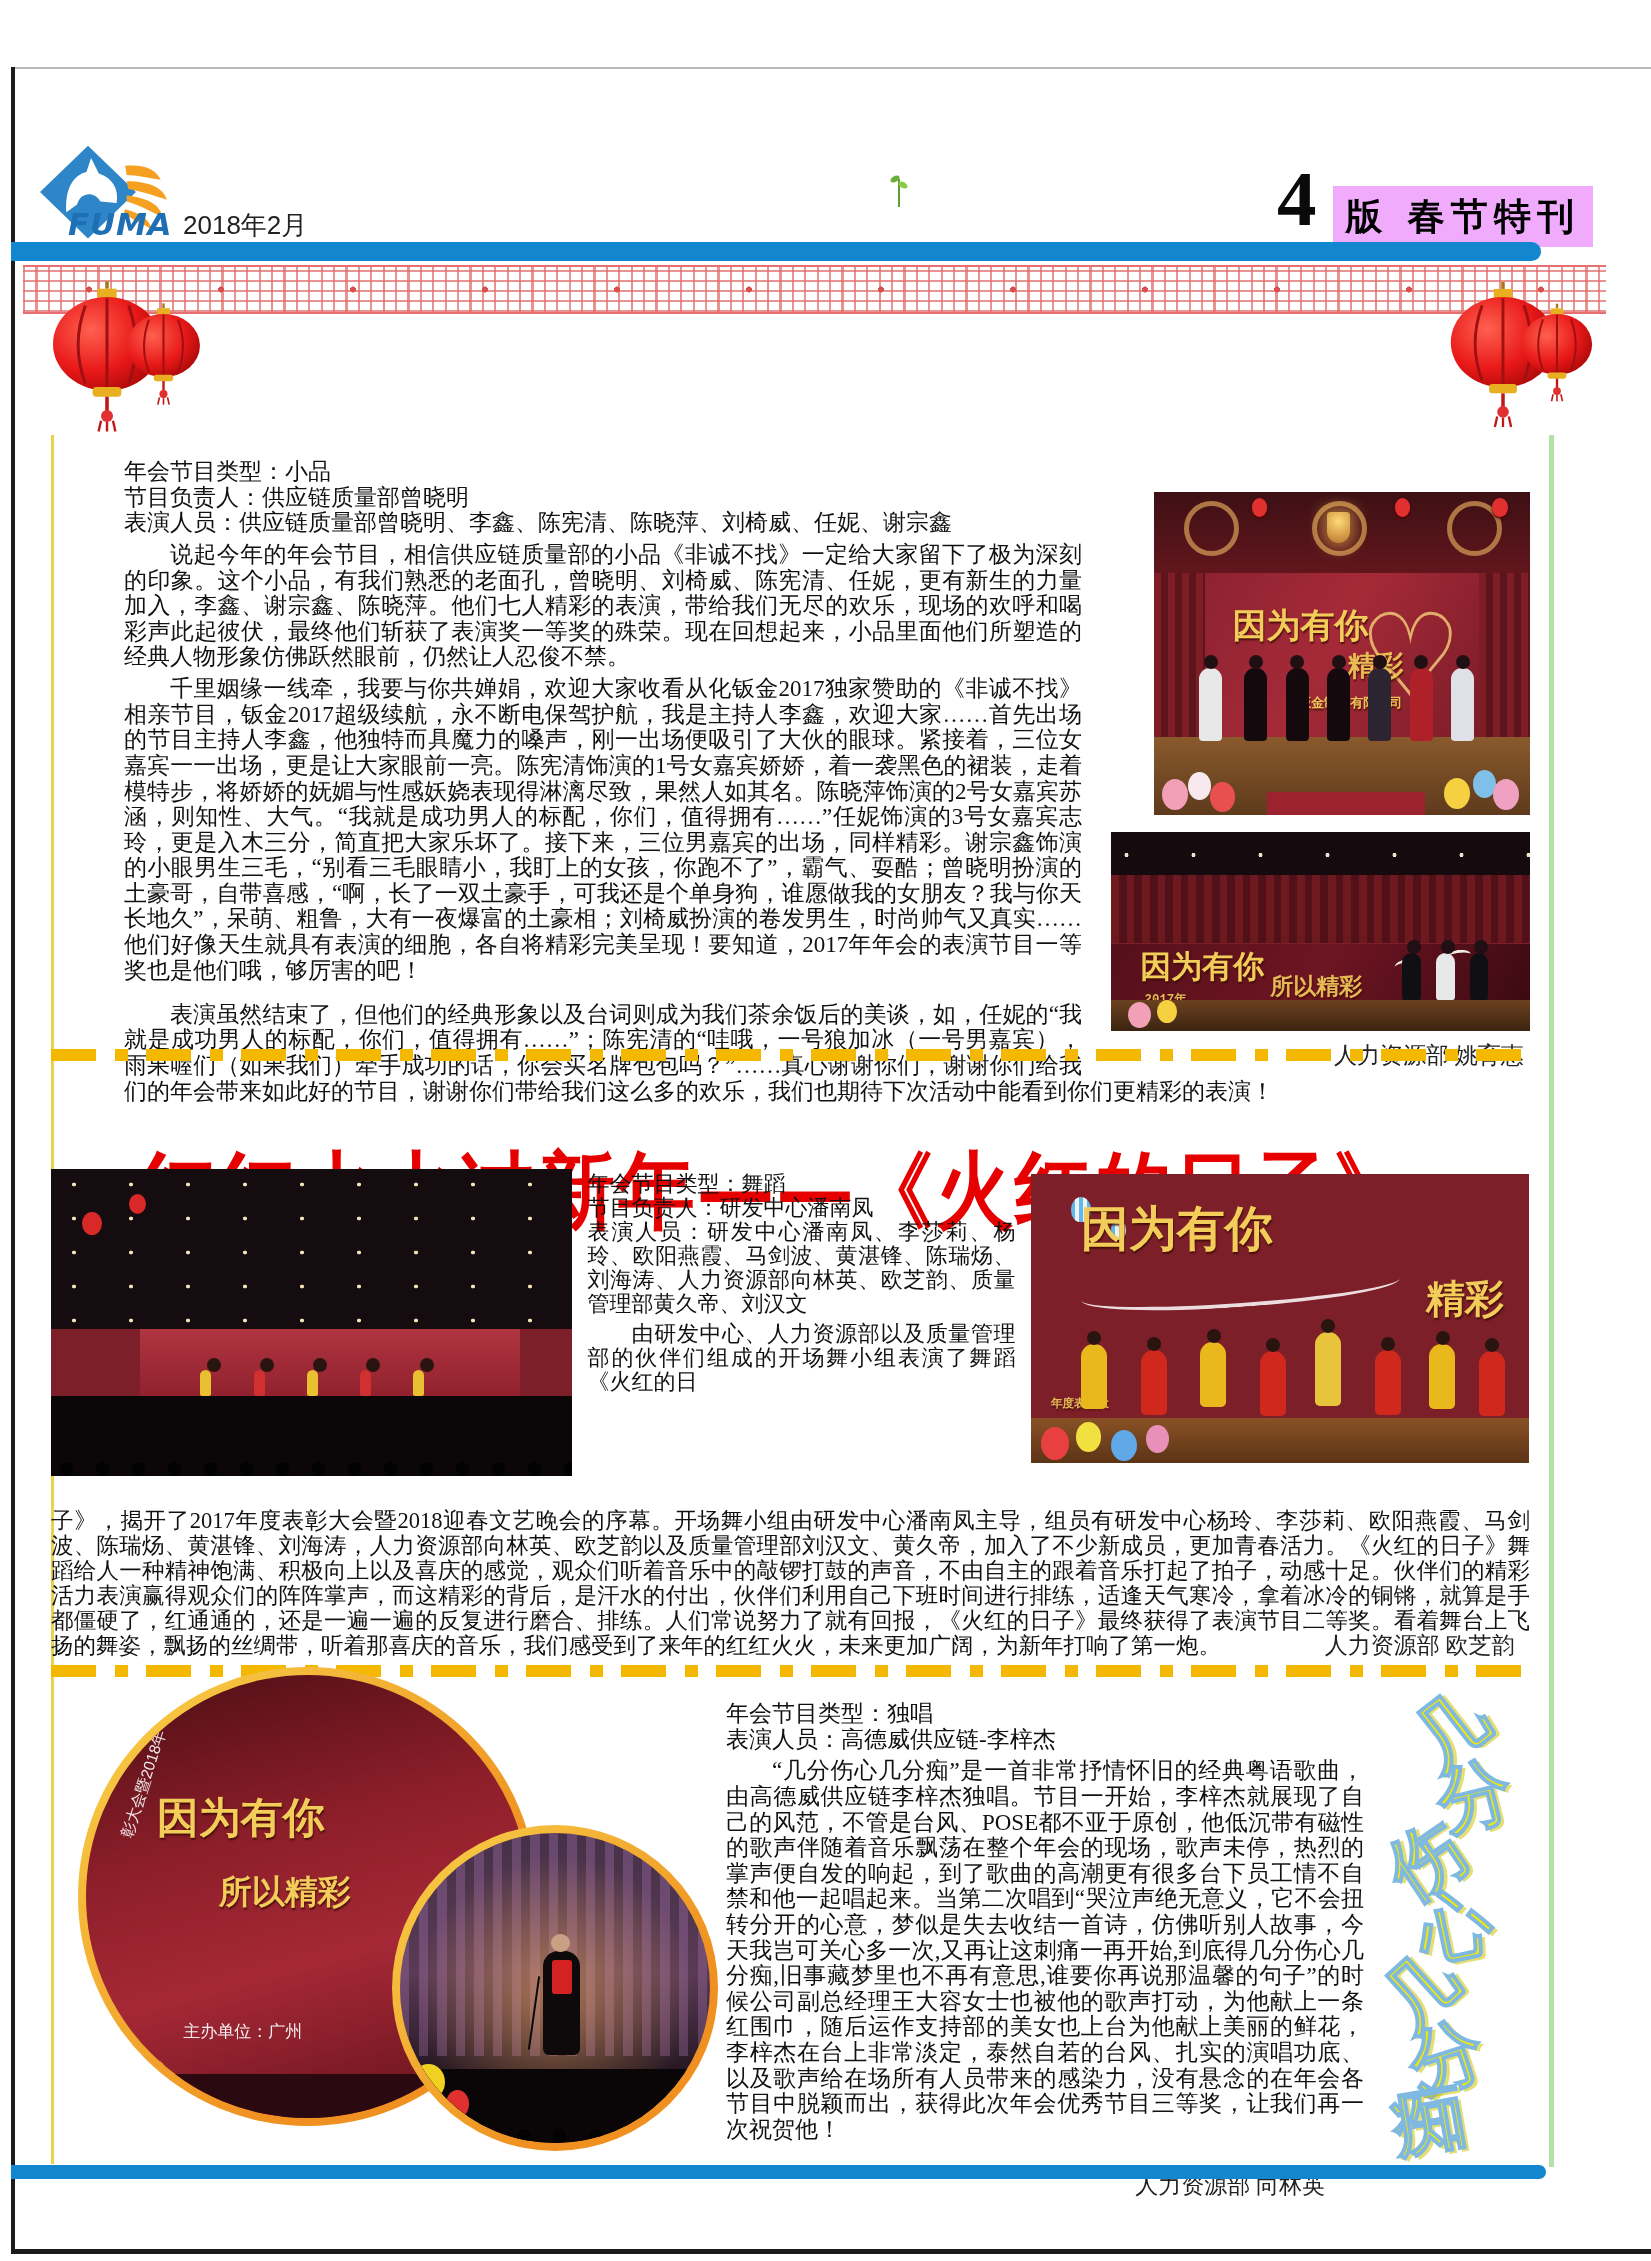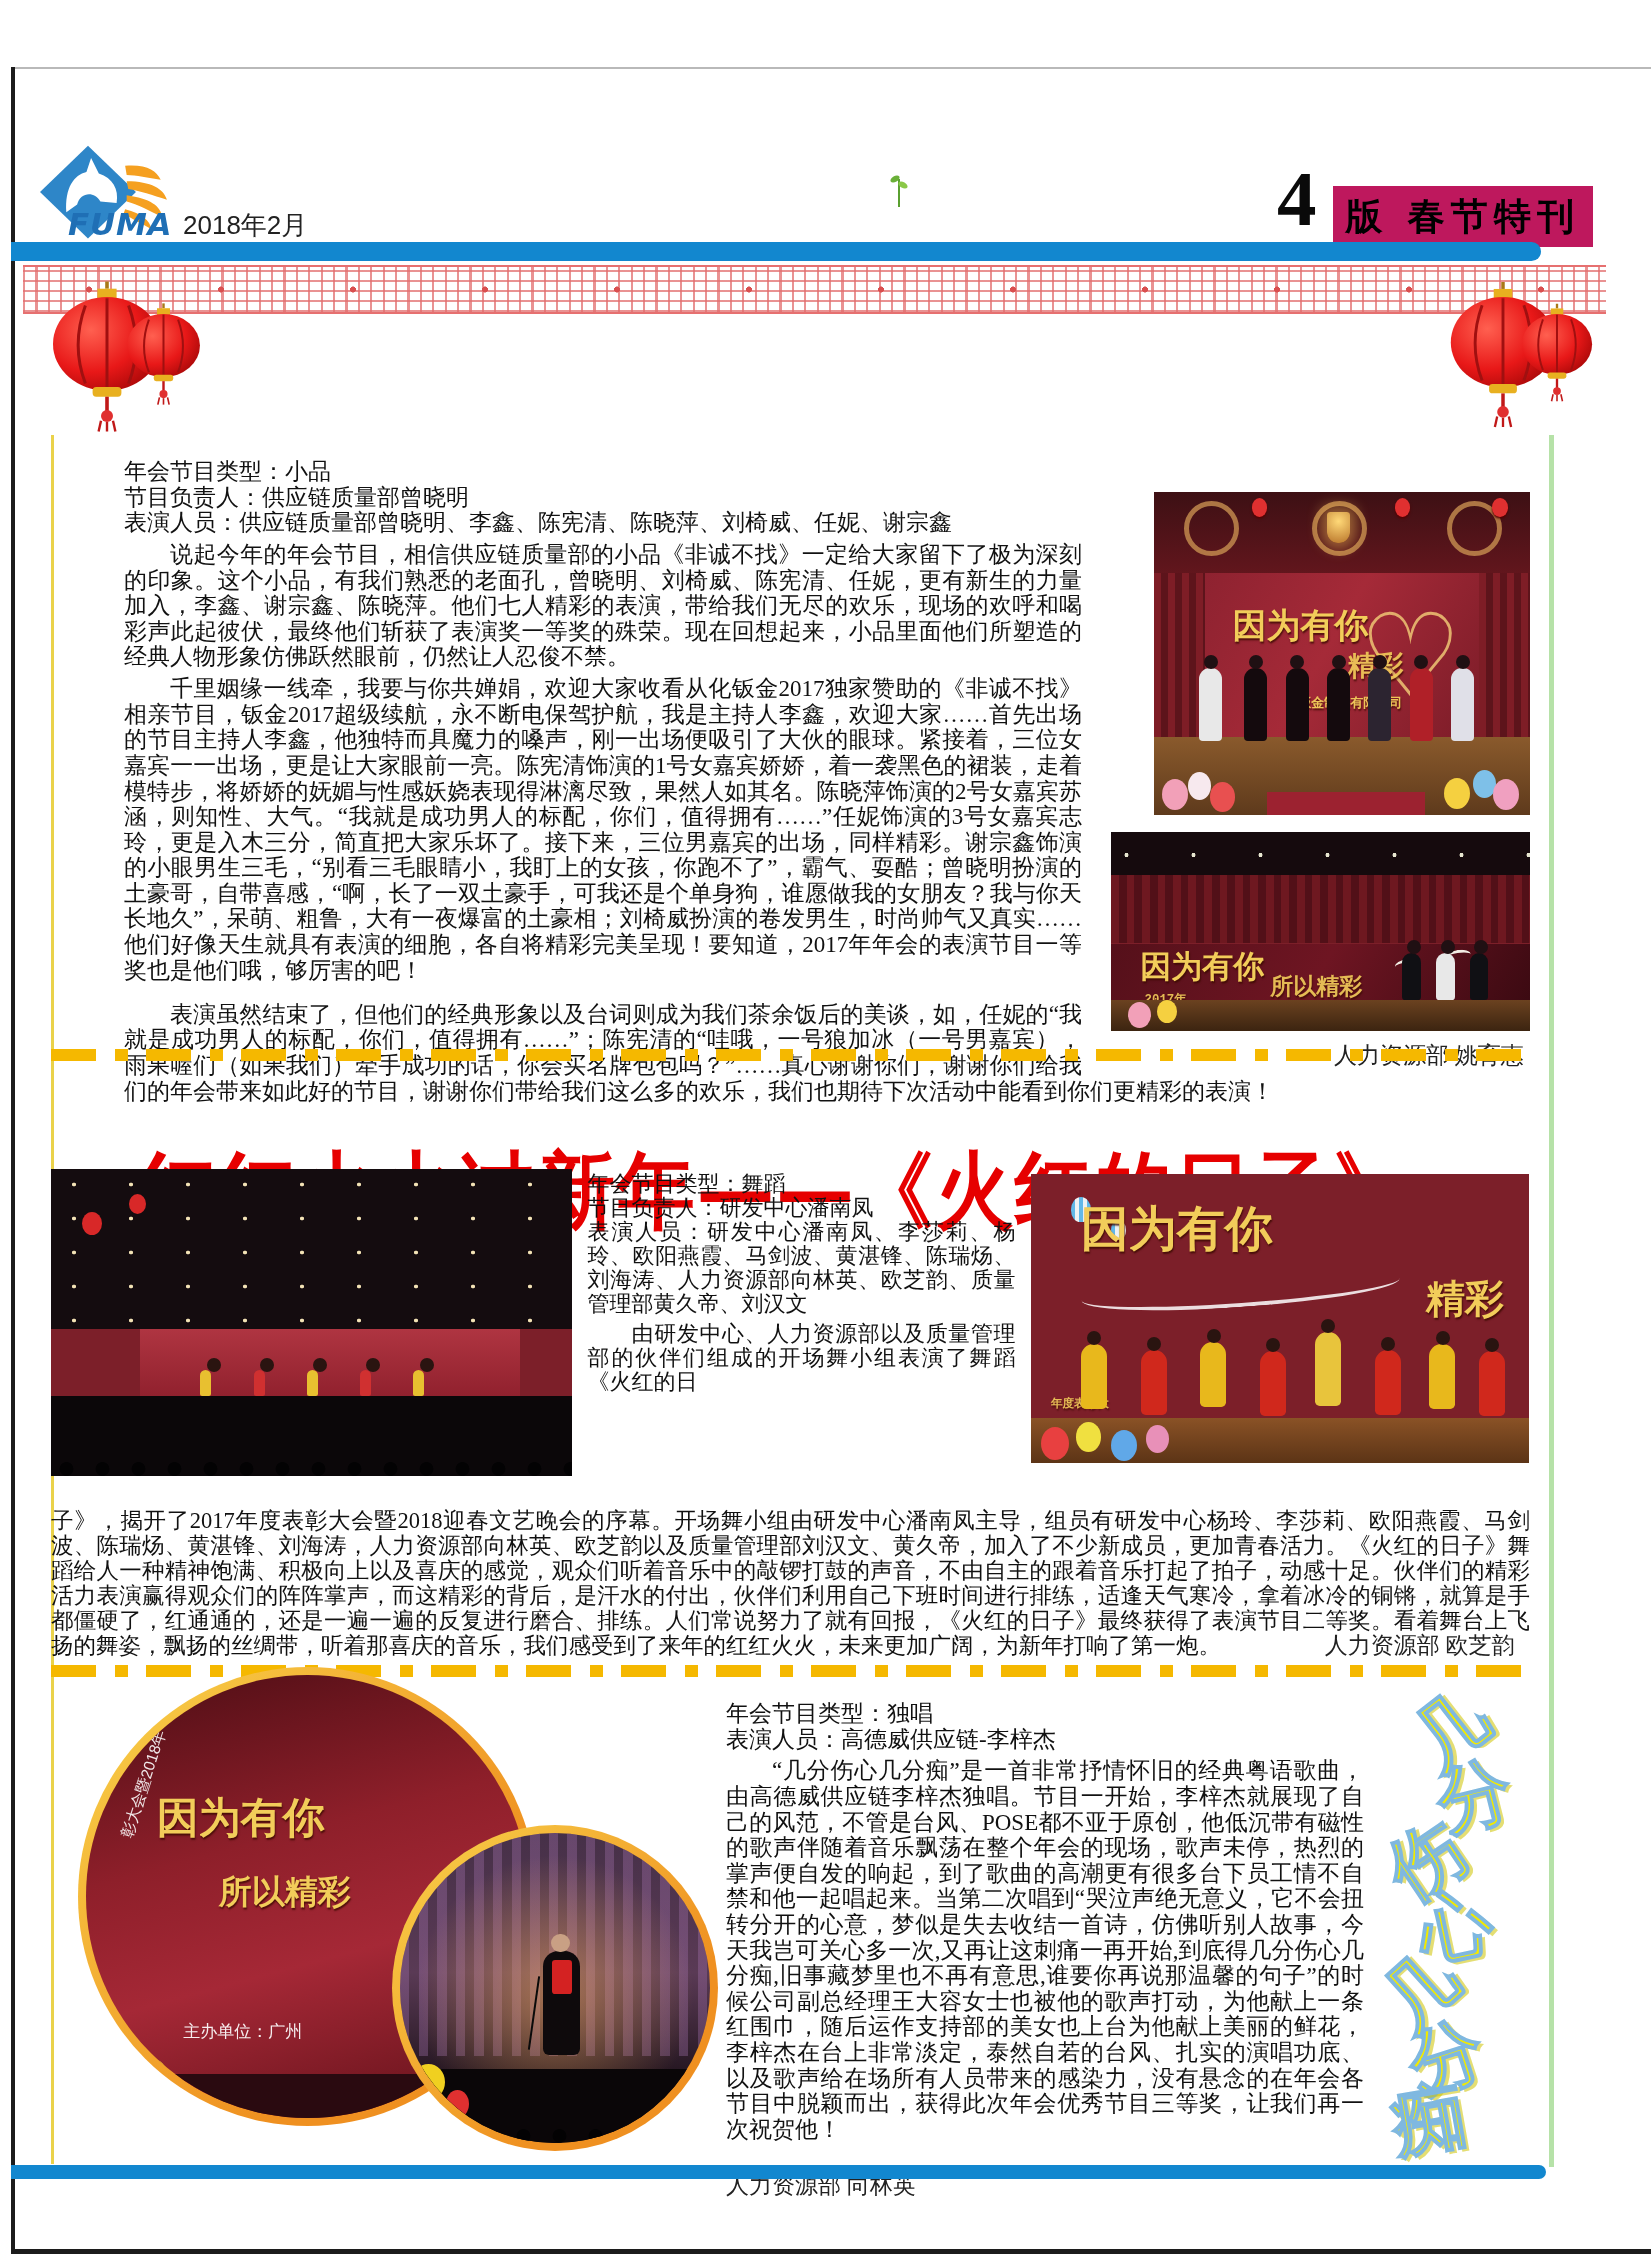--- a/index.html
+++ b/index.html
@@ -15,21 +15,21 @@
   .v-green{left:1549px;top:435px;width:5.4px;height:1732px;background:#b6e2a8;}
 
   
   .logo{left:40px;top:144px;width:178px;height:97px;}
   .fuma{left:68px;top:206px;font-family:"DejaVu Sans",sans-serif;font-style:italic;
         font-weight:bold;font-size:31px;color:#1f6fb5;letter-spacing:0.8px;}
   .date{left:183px;top:208px;font-family:"Liberation Sans",sans-serif;font-size:26px;color:#222;}
   .sprout{left:889px;top:169px;width:20px;height:40px;}
   .pagenum{left:1277px;top:160px;font-family:"Liberation Serif",serif;font-weight:bold;
            font-size:79px;line-height:78px;color:#0a0a0a;}
-  .edition{left:1333px;top:186px;background:#be185d;color:#000;
+  .edition{left:1333px;top:186px;background:#f0abfc;color:#000;
            font-family:"DejaVu Sans",sans-serif;font-weight:bold;font-size:37px;
            letter-spacing:6.2px;padding:6.2px 12.4px 4.7px 12.4px;}
   .bluebar{left:11px;top:242px;width:1530px;height:18.6px;background:#1287cf;border-radius:0 11px 11px 0;}
   .bluebar2{left:11px;top:2165px;width:1535px;height:14px;background:#1287cf;border-radius:0 7.8px 7.8px 0;}
 
   
   .lattice{left:23px;top:265px;width:1583px;height:45px;background-color:#fff;
     border-top:2.3px solid #e67070;border-bottom:2.3px solid #e67070;
     background-image:
       radial-gradient(circle 7px at 50% 50%, #d94f4f 42%, rgba(217,79,79,0) 45%),
@@ -63,21 +63,21 @@
     background:repeating-linear-gradient(90deg,#f5b800 0 45px,rgba(0,0,0,0) 45px 64px,
                #f5b800 64px 77px,rgba(0,0,0,0) 77px 95px);}
   .div1{top:1049px;} .div2{top:1665px;}
 
   .sec2row{left:51px;top:1169px;width:1479px;display:flex;}
   .midcol{width:428px;margin:3.1px 15.5px 0 15.5px;font-size:22px;line-height:24px;text-align:justify;}
   .fullpara{left:51px;top:1485px;width:1479px;font-size:22.5px;line-height:25px;text-align:justify;}
   .byline2{left:51px;top:1630px;width:1479px;text-align:right;padding-right:15.5px;box-sizing:border-box;}
 
   .sec3col{left:726px;top:1701px;width:638px;font-size:23px;line-height:25.6px;text-align:justify;}
-  .byline3{margin-top:31px;padding-right:39px;}
+  .byline3{margin-top:31px;text-align:right;padding-right:39px;}
 
   .footer{left:51px;top:2188px;width:1474px;font-size:24px;color:#111;}
 
   
   .ph{position:relative;overflow:hidden;background:#7c1f29;}
   .phA{width:376px;height:323px;margin-bottom:17px;}
   .phB{width:419px;height:199px;}
   .phC{width:521px;height:307px;flex:none;}
   .phD{width:498px;height:289px;flex:none;margin-top:4.7px;}
   .gold{font-family:Liberation Mono, monospace;font-weight:bold;color:#f2cd5a;

